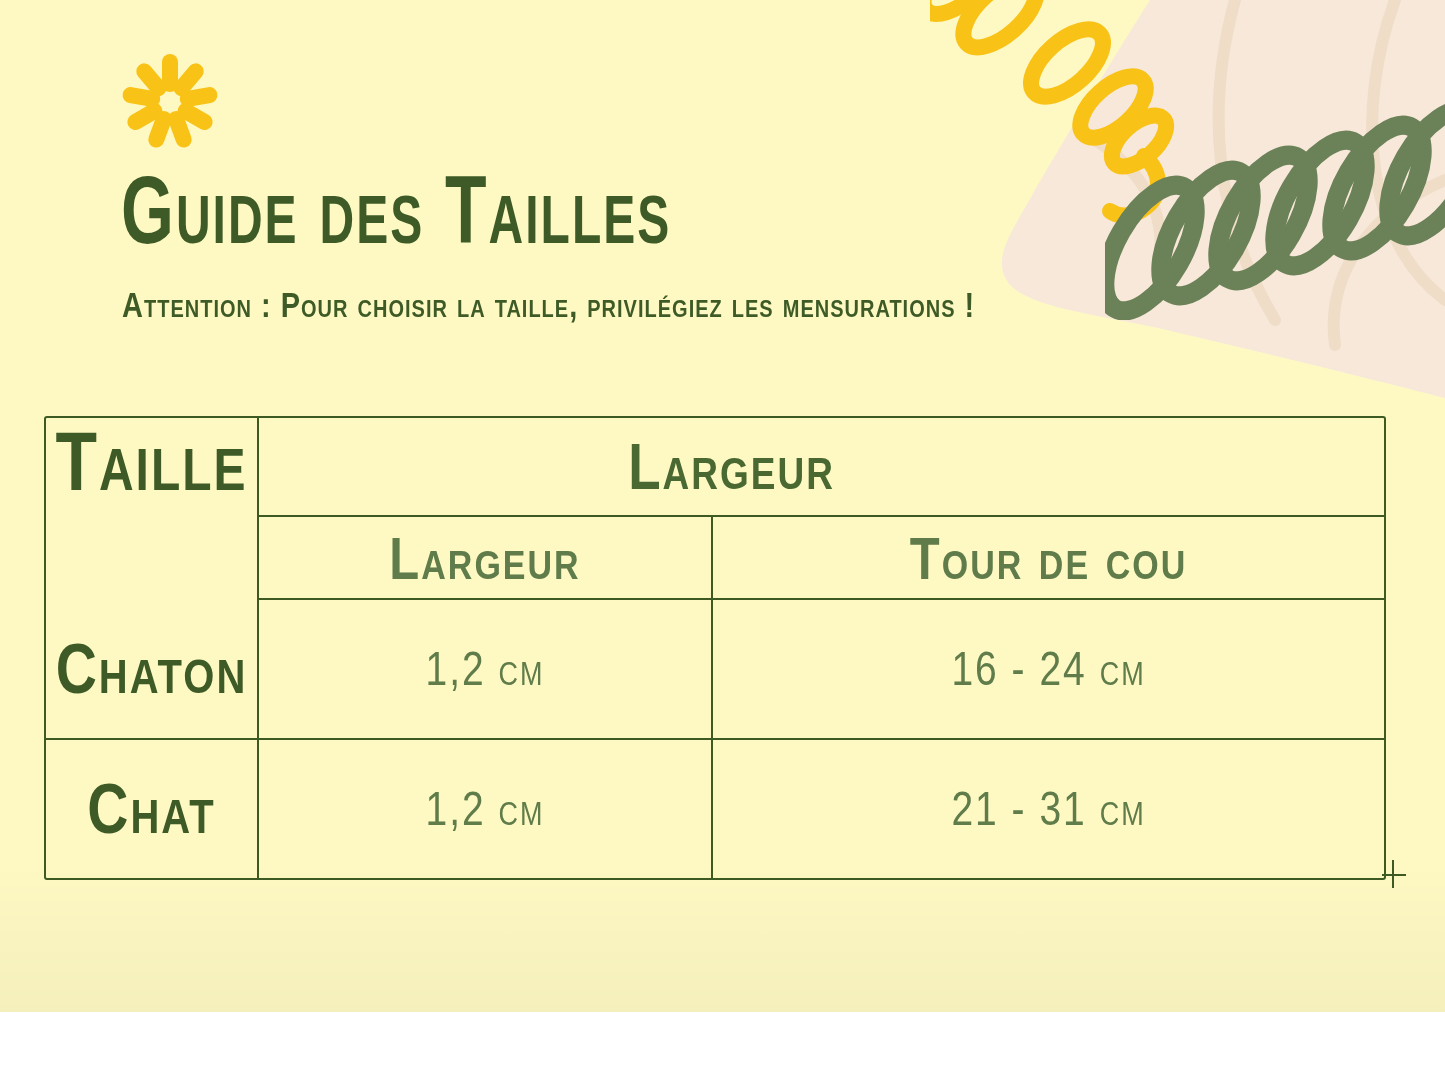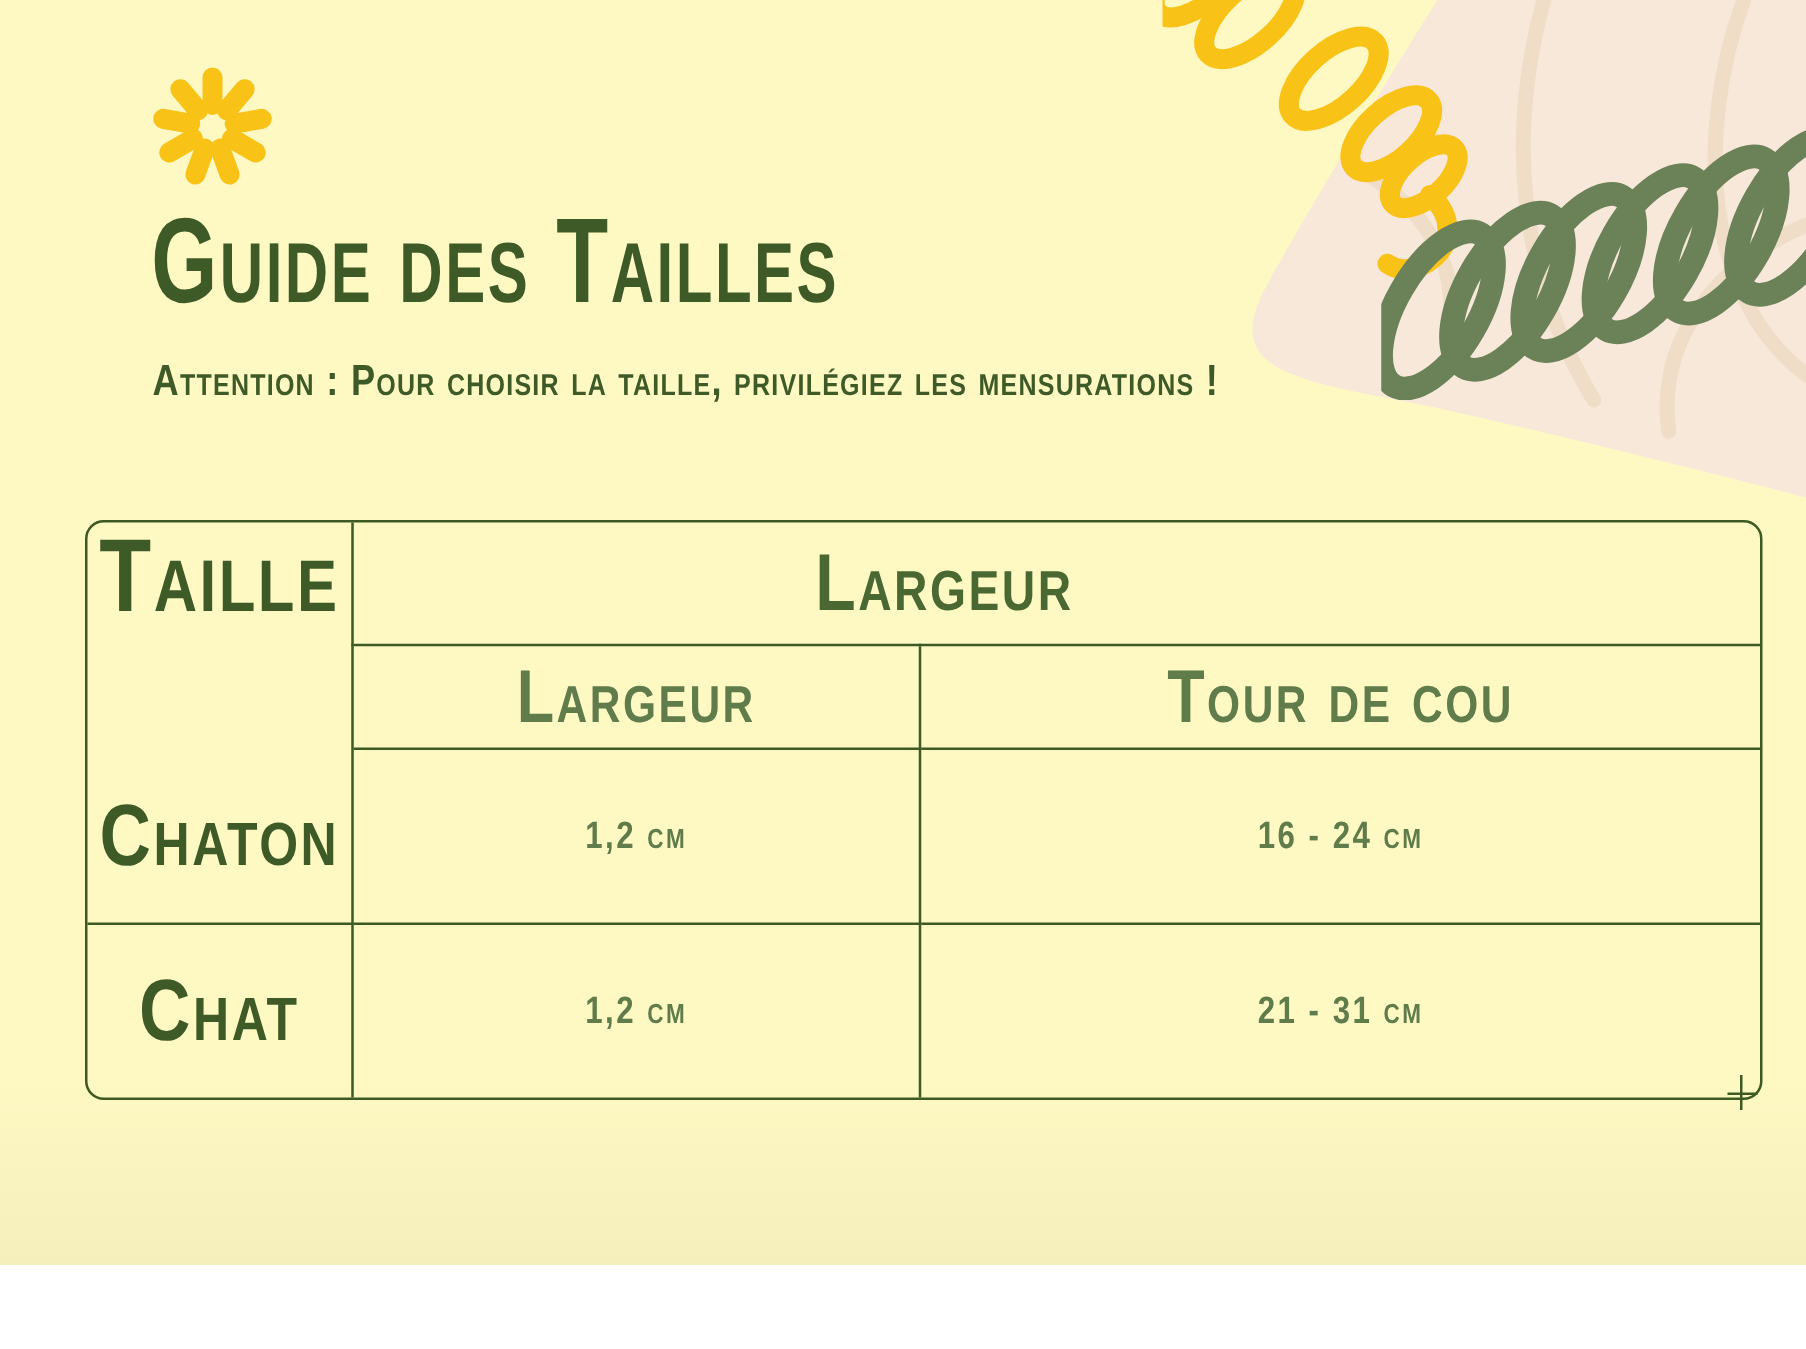--- a/index.html
+++ b/index.html
@@ -27,22 +27,22 @@
     color:var(--dark-green); font-variant:small-caps; letter-spacing:2px;
     transform:scaleY(1.42); transform-origin:top left;
   }
   .page-subtitle{
     position:absolute; left:122px; top:288px; margin:0;
     font-size:29px; font-weight:700; line-height:1; white-space:nowrap;
     color:var(--dark-green); font-variant:small-caps; letter-spacing:1px;
     transform:scaleY(1.2); transform-origin:top left;
   }
   .table-wrap{
-    position:absolute; left:68px; top:416px; width:1338px; height:460px;
-    border:2px solid var(--border-green); border-radius:15px;
+    position:absolute; left:44px; top:416px; width:1338px; height:460px;
+    border:2px solid var(--border-green); border-radius:3px;
     background:transparent;
   }
   table.size-table{
     width:100%; height:100%; border-collapse:collapse; table-layout:fixed;
   }
   .size-table td{
     text-align:center; vertical-align:middle; font-variant:small-caps;
     font-weight:700; padding:0; overflow:hidden;
   }
   .tall{display:inline-block; transform:scaleY(1.22); letter-spacing:2px; white-space:nowrap;}
@@ -64,21 +64,21 @@
   }
   td.cell-sub.last{border-right:none;}
   td.cell-size{
     border-bottom:2px solid var(--border-green);
     border-right:2px solid var(--border-green);
     font-size:57px; color:var(--dark-green);text-align:center;
   }
   td.cell-val{
     border-bottom:2px solid var(--border-green);
     border-right:2px solid var(--border-green);
-    font-size:25px; font-weight:700; color:var(--sage-green);
+    font-size:39px; font-weight:400; color:var(--sage-green);
   }
   tr.r4 td{border-bottom:none;}
   td.lastcol{border-right:none !important;}
   .overshoot-v{position:absolute; left:1392px; top:860px; width:2px; height:28px; background:var(--border-green);}
   .overshoot-h{position:absolute; left:1382px; top:874px; width:24px; height:2px; background:var(--border-green);}
 </style>
 </head>
 <body>
 
 <div class="canvas">

